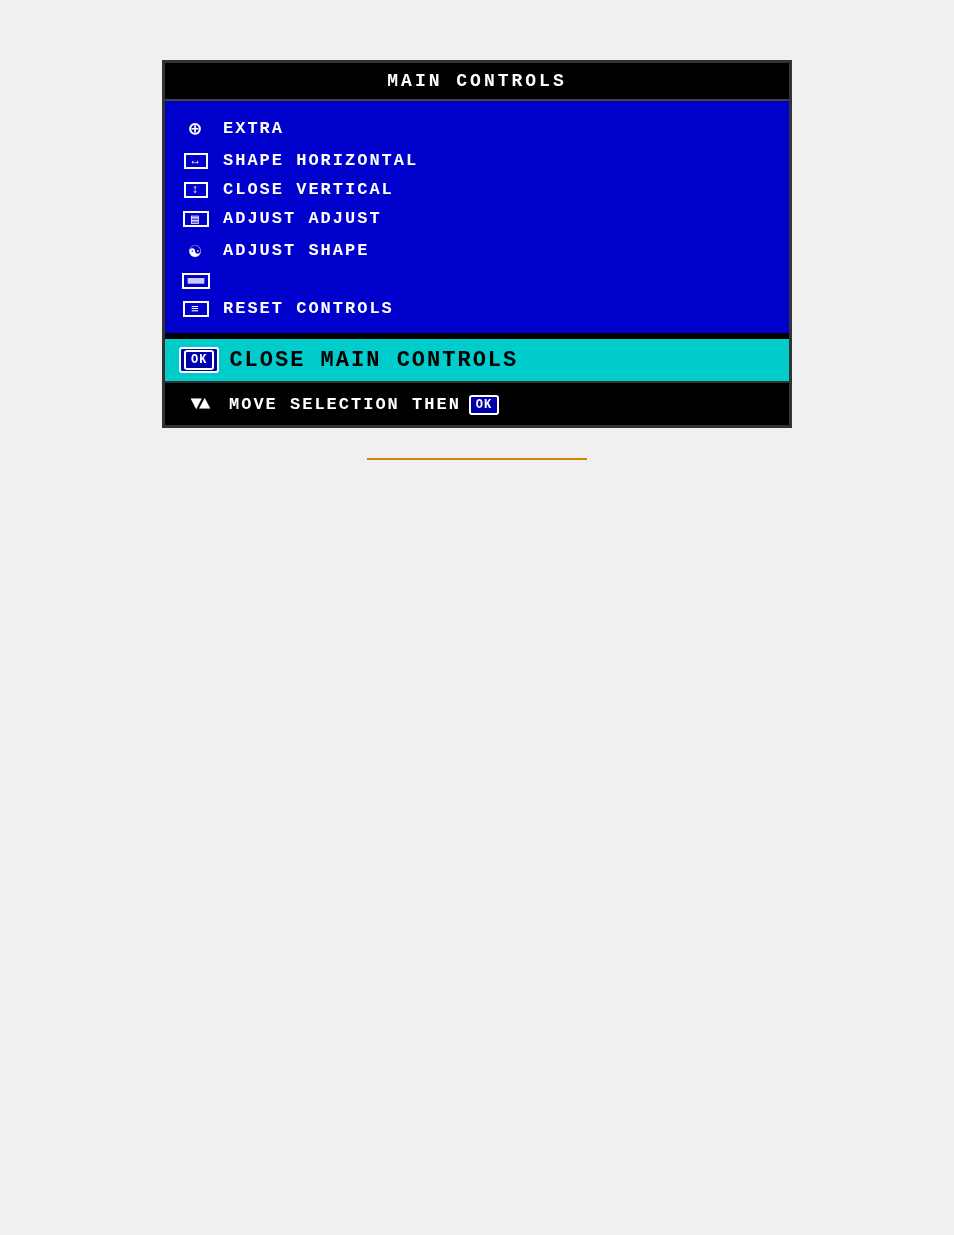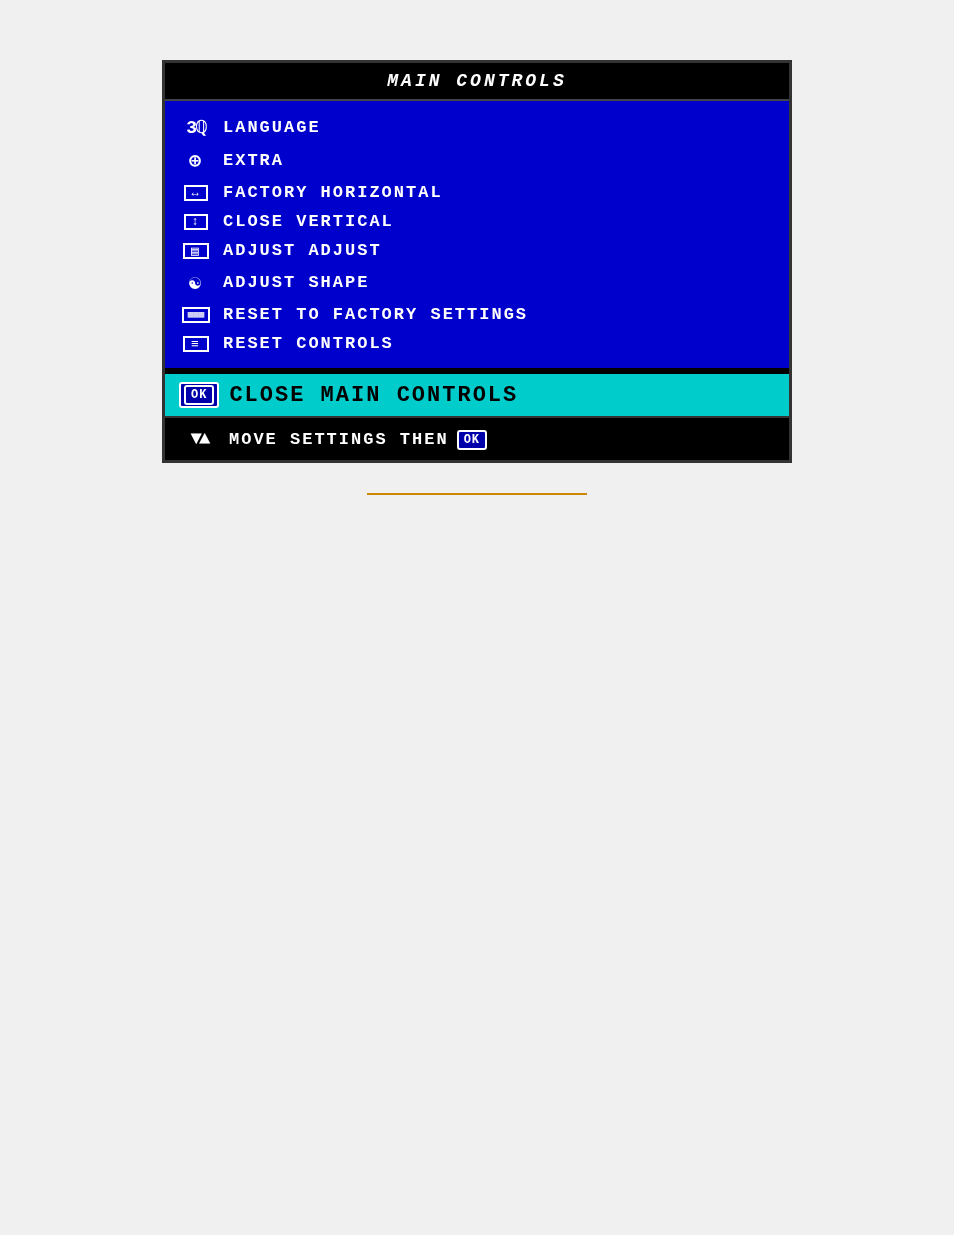--- a/index.html
+++ b/index.html
@@ -27,21 +27,20 @@
 
     .title-bar {
       background: #000;
       color: #fff;
       text-align: center;
       padding: 8px 0;
       font-size: 18px;
       font-weight: bold;
       letter-spacing: 3px;
       border-bottom: 2px solid #444;
-      font-style: italic;
     }
 
     .menu-area {
       background: #0000cc;
       padding: 10px 0 10px 0;
     }
 
     .menu-item {
       display: flex;
       align-items: center;
@@ -126,35 +125,31 @@
 </head>
 <body>
 
 <div>
   <div class="monitor-container">
 
     <div class="title-bar">MAIN  CONTROLS</div>
 
     <div class="menu-area">
 
-      <div class="menu-item">
-        <span class="icon" style="font-size:18px; font-weight:bold; letter-spacing:-1px; color:#fff;">3ℚ</span>
-        <span class="menu-item-label">LANGUAGE</span>
-      </div>
 
       <div class="menu-item">
         <span class="icon" style="font-size:20px; color:#fff;">⊕</span>
         <span class="menu-item-label">EXTRA</span>
       </div>
 
       <div class="menu-item">
         <span class="icon">
           <span style="display:inline-block; border:2px solid #fff; width:24px; height:16px; text-align:center; line-height:13px; font-size:12px; color:#fff;">↔</span>
         </span>
-        <span class="menu-item-label">FACTORY  HORIZONTAL</span>
+        <span class="menu-item-label">SHAPE  HORIZONTAL</span>
       </div>
 
       <div class="menu-item">
         <span class="icon">
           <span style="display:inline-block; border:2px solid #fff; width:24px; height:16px; text-align:center; line-height:13px; font-size:12px; color:#fff;">↕</span>
         </span>
         <span class="menu-item-label">CLOSE  VERTICAL</span>
       </div>
 
       <div class="menu-item">
@@ -166,42 +161,41 @@
 
       <div class="menu-item">
         <span class="icon" style="font-size:20px; color:#fff;">☯</span>
         <span class="menu-item-label">ADJUST  SHAPE</span>
       </div>
 
       <div class="menu-item">
         <span class="icon">
           <span style="display:inline-block; border:2px solid #fff; width:28px; height:16px; text-align:center; line-height:13px; font-size:9px; color:#fff; letter-spacing:0px; overflow:hidden;">▦▦▦</span>
         </span>
-        <span class="menu-item-label">RESET  TO  FACTORY  SETTINGS</span>
       </div>
 
       <div class="menu-item">
         <span class="icon">
           <span style="display:inline-block; border:2px solid #fff; width:26px; height:16px; text-align:center; line-height:13px; font-size:13px; color:#fff;">≡</span>
         </span>
         <span class="menu-item-label">RESET  CONTROLS</span>
       </div>
 
     </div>
 
     <div class="close-bar">
       <span class="icon">
         <span style="display:inline-flex; align-items:center; justify-content:center; background:#0000aa; color:#fff; border:2px solid #fff; border-radius:3px; font-size:12px; font-weight:bold; padding:1px 5px; letter-spacing:1px;">OK</span>
       </span>
       <span style="font-size:22px; letter-spacing:2px; font-weight:bold;">CLOSE  MAIN  CONTROLS</span>
     </div>
 
     <div class="bottom-bar">
       <span class="icon" style="font-size:19px; color:#fff; margin-right:10px; letter-spacing:-3px;">▼▲</span>
-      <span style="margin-right:8px;">MOVE  SETTINGS  THEN</span>
+      <span style="margin-right:8px;">MOVE  SELECTION  THEN</span>
       <span>
         <span style="display:inline-flex; align-items:center; justify-content:center; background:#0000aa; color:#fff; border:2px solid #fff; border-radius:3px; font-size:12px; font-weight:bold; padding:1px 5px; letter-spacing:1px;">OK</span>
       </span>
     </div>
   </div>
 
   <div class="divider-line"></div>
 </div>
 
 </body></html>

